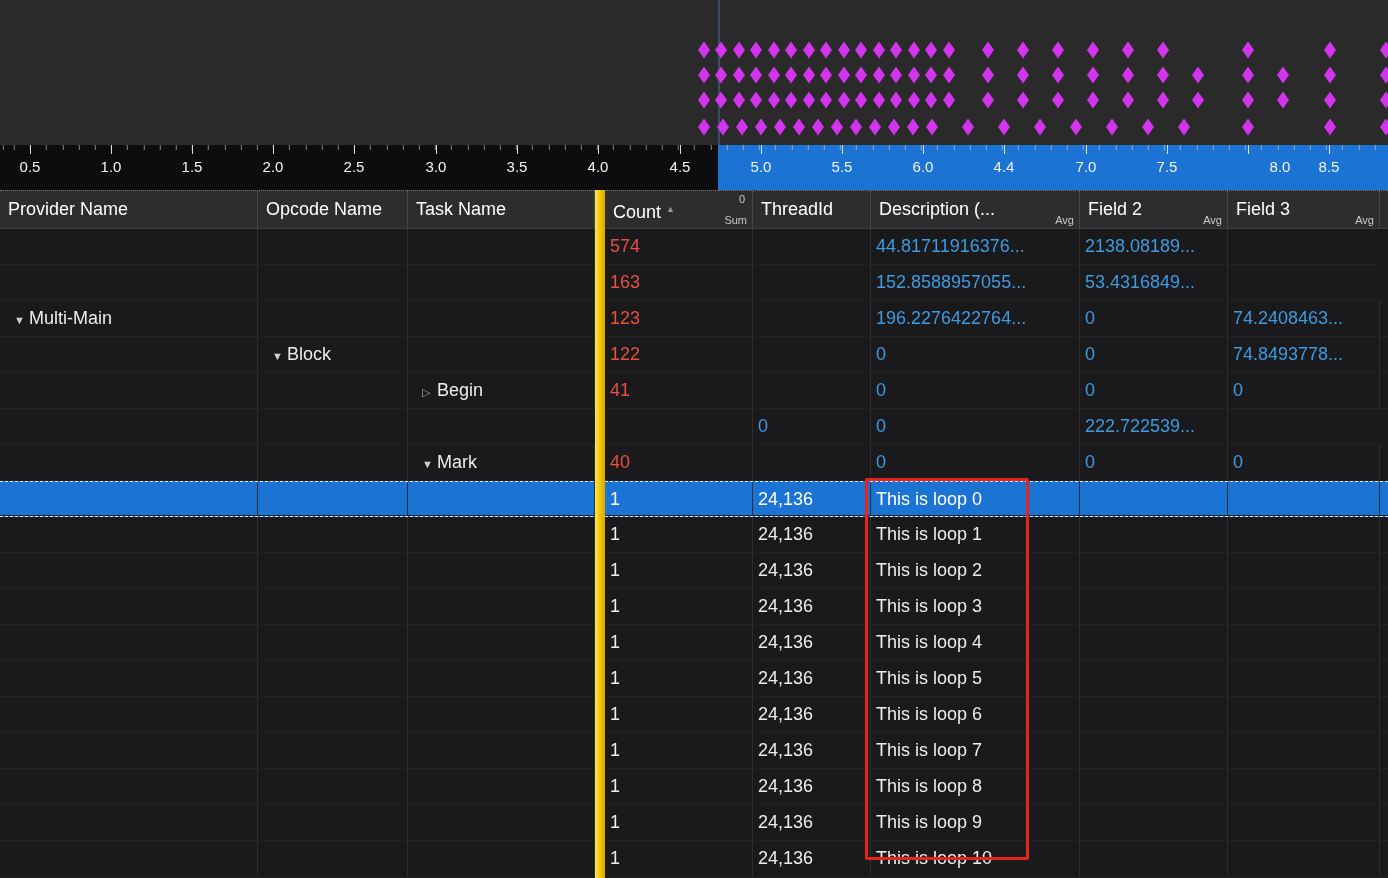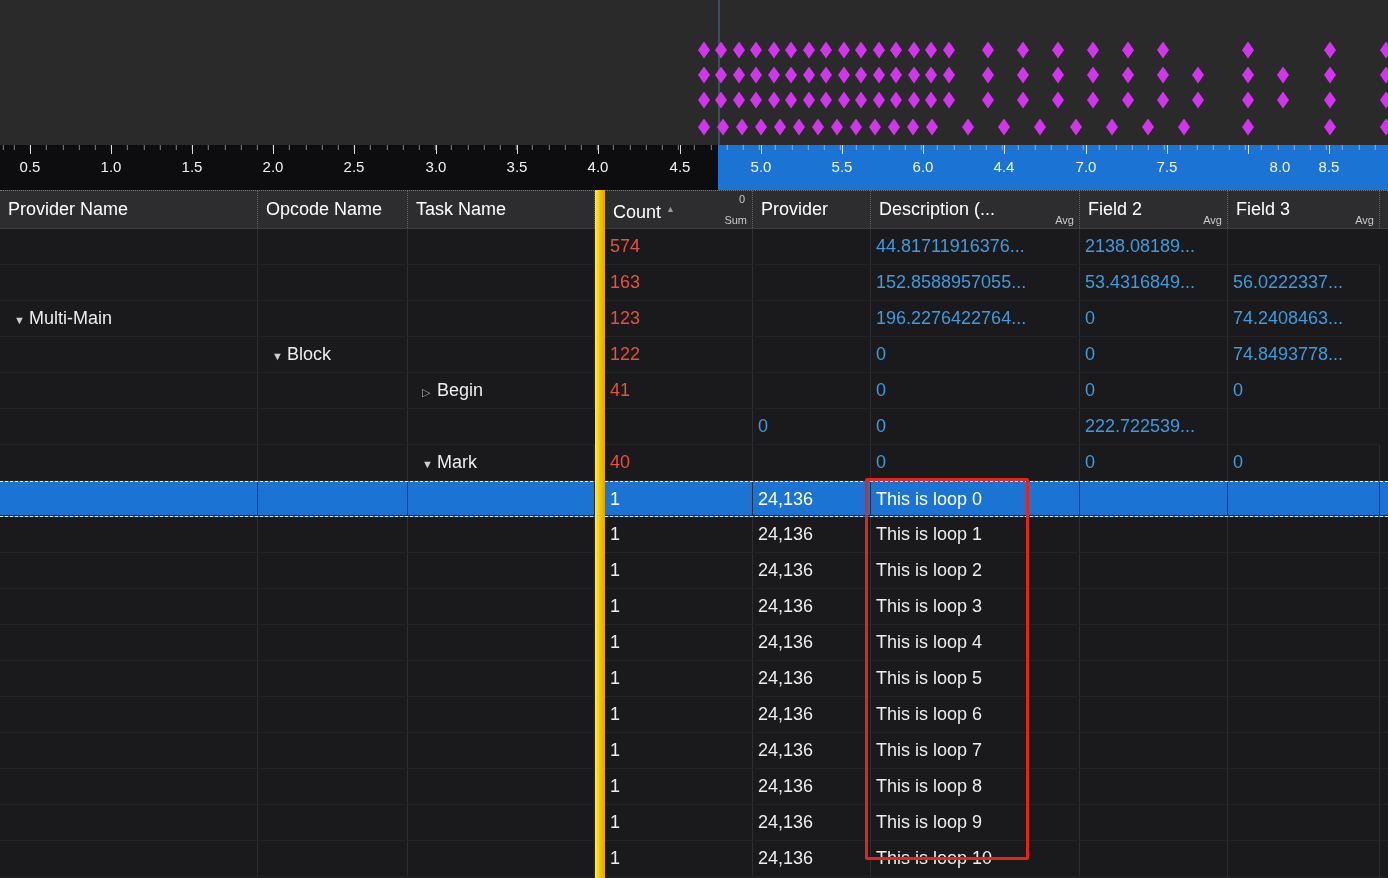--- a/index.html
+++ b/index.html
@@ -207,21 +207,21 @@
       <div class="hcell">
         <span>Task Name</span>
       </div>
       <div class="hcell ycell"></div>
       <div class="hcell">
         <span>Count</span><span class="sort">▲</span>
         <span class="hsup">0</span>
         <span class="hsub">Sum</span>
       </div>
       <div class="hcell">
-        <span>Provider</span>
+        <span>ThreadId</span>
       </div>
       <div class="hcell">
         <span>Description (...</span>
         <span class="hsub">Avg</span>
       </div>
       <div class="hcell">
         <span>Field 2</span>
         <span class="hsub">Avg</span>
       </div>
       <div class="hcell">
@@ -244,21 +244,20 @@
         </div>
         <div class="row">
           <div class="cell" style="padding-left: 4px;"><span></span></div>
           <div class="cell" style="padding-left: 4px;"><span></span></div>
           <div class="cell" style="padding-left: 4px;"><span></span></div>
           <div class="cell ycell"></div>
           <div class="cell red">163</div>
           <div class="cell"></div>
           <div class="cell blue">152.8588957055...</div>
           <div class="cell blue">53.4316849...</div>
-          <div class="cell blue">56.0222337...</div>
           <div class="cell sliver"></div>
         </div>
         <div class="row">
           <div class="cell" style="padding-left: 4px;"><span class="tw">▼</span><span>Multi-Main</span></div>
           <div class="cell" style="padding-left: 4px;"><span></span></div>
           <div class="cell" style="padding-left: 4px;"><span></span></div>
           <div class="cell ycell"></div>
           <div class="cell red">123</div>
           <div class="cell"></div>
           <div class="cell blue">196.2276422764...</div>

